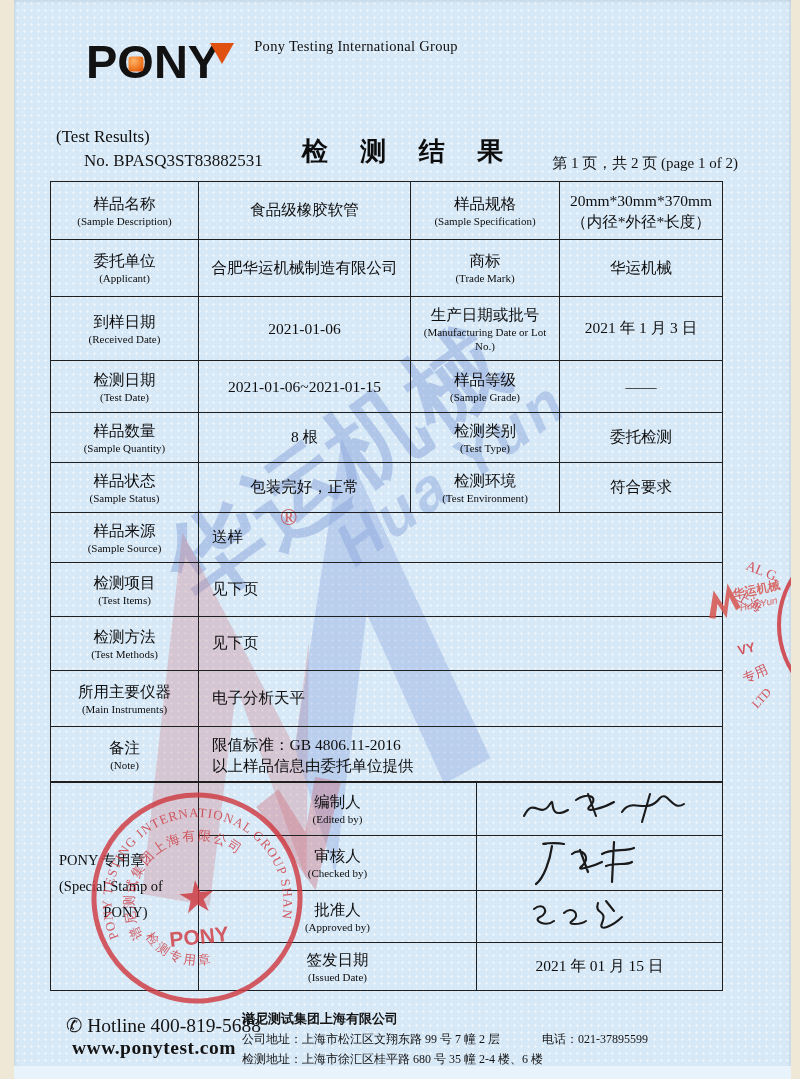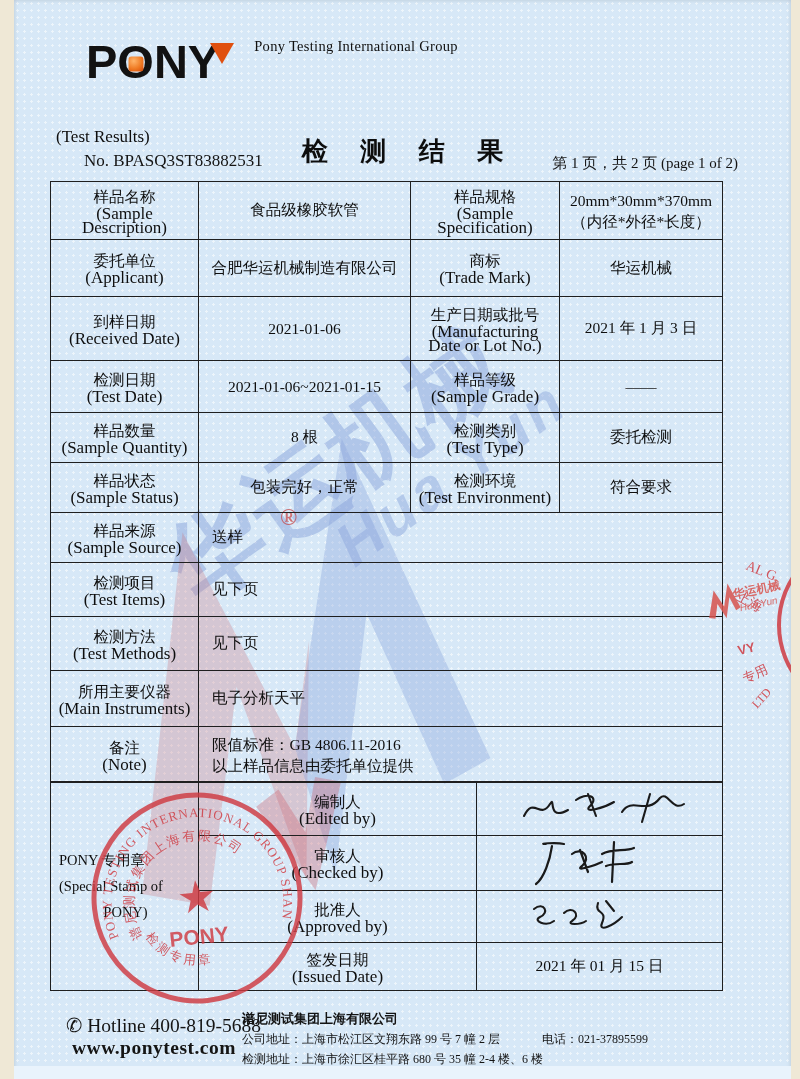--- a/index.html
+++ b/index.html
@@ -43,21 +43,21 @@
   .wm-cn{font-size:95px;font-weight:bold;letter-spacing:3px;color:rgba(129,157,216,.45);white-space:nowrap;}
   .wm-en{font-size:60px;font-weight:800;font-style:italic;margin:-26px 0 0 150px;color:rgba(129,157,216,.42);letter-spacing:4px;}
   .wm-mark{position:absolute;left:80px;top:430px;z-index:1;pointer-events:none;transform:rotate(-10deg);}
   .wm-reg{position:absolute;left:266px;top:505px;z-index:2;font-size:23px;color:rgba(198,62,62,.7);font-weight:bold;}
   
   .tbl-wrap{position:absolute;left:36px;top:181px;z-index:2;}
   table{border-collapse:collapse;table-layout:fixed;background:transparent;}
   td{border:1.6px solid #1f1f1f;padding:2px 6px;text-align:center;vertical-align:middle;
      font-size:15px;color:#0e0e0e;background:transparent;overflow:hidden;}
   .lab-cn{font-size:15.5px;line-height:20px;}
-  .lab-en{font-size:17px;line-height:14px;}
+  .lab-en{font-size:11px;line-height:14px;}
   .val{font-size:15.5px;}
   td.left{text-align:left;padding-left:13px;}
   .two-line{line-height:21px;}
   .sig-tbl{margin-top:-1.6px;}
   .sig-cell{position:relative;height:100%;}
   .stamp-label{text-align:left;font-size:14.5px;line-height:26px;padding-left:8px;margin-left:37px;}
   .sig-svg{display:block;margin:0 auto;}
   
   .seal{position:absolute;left:68px;top:783px;z-index:3;transform:rotate(-6deg);pointer-events:none;}
   .side-stamp{position:absolute;right:0;top:533px;width:92px;height:190px;overflow:hidden;z-index:3;pointer-events:none;}

